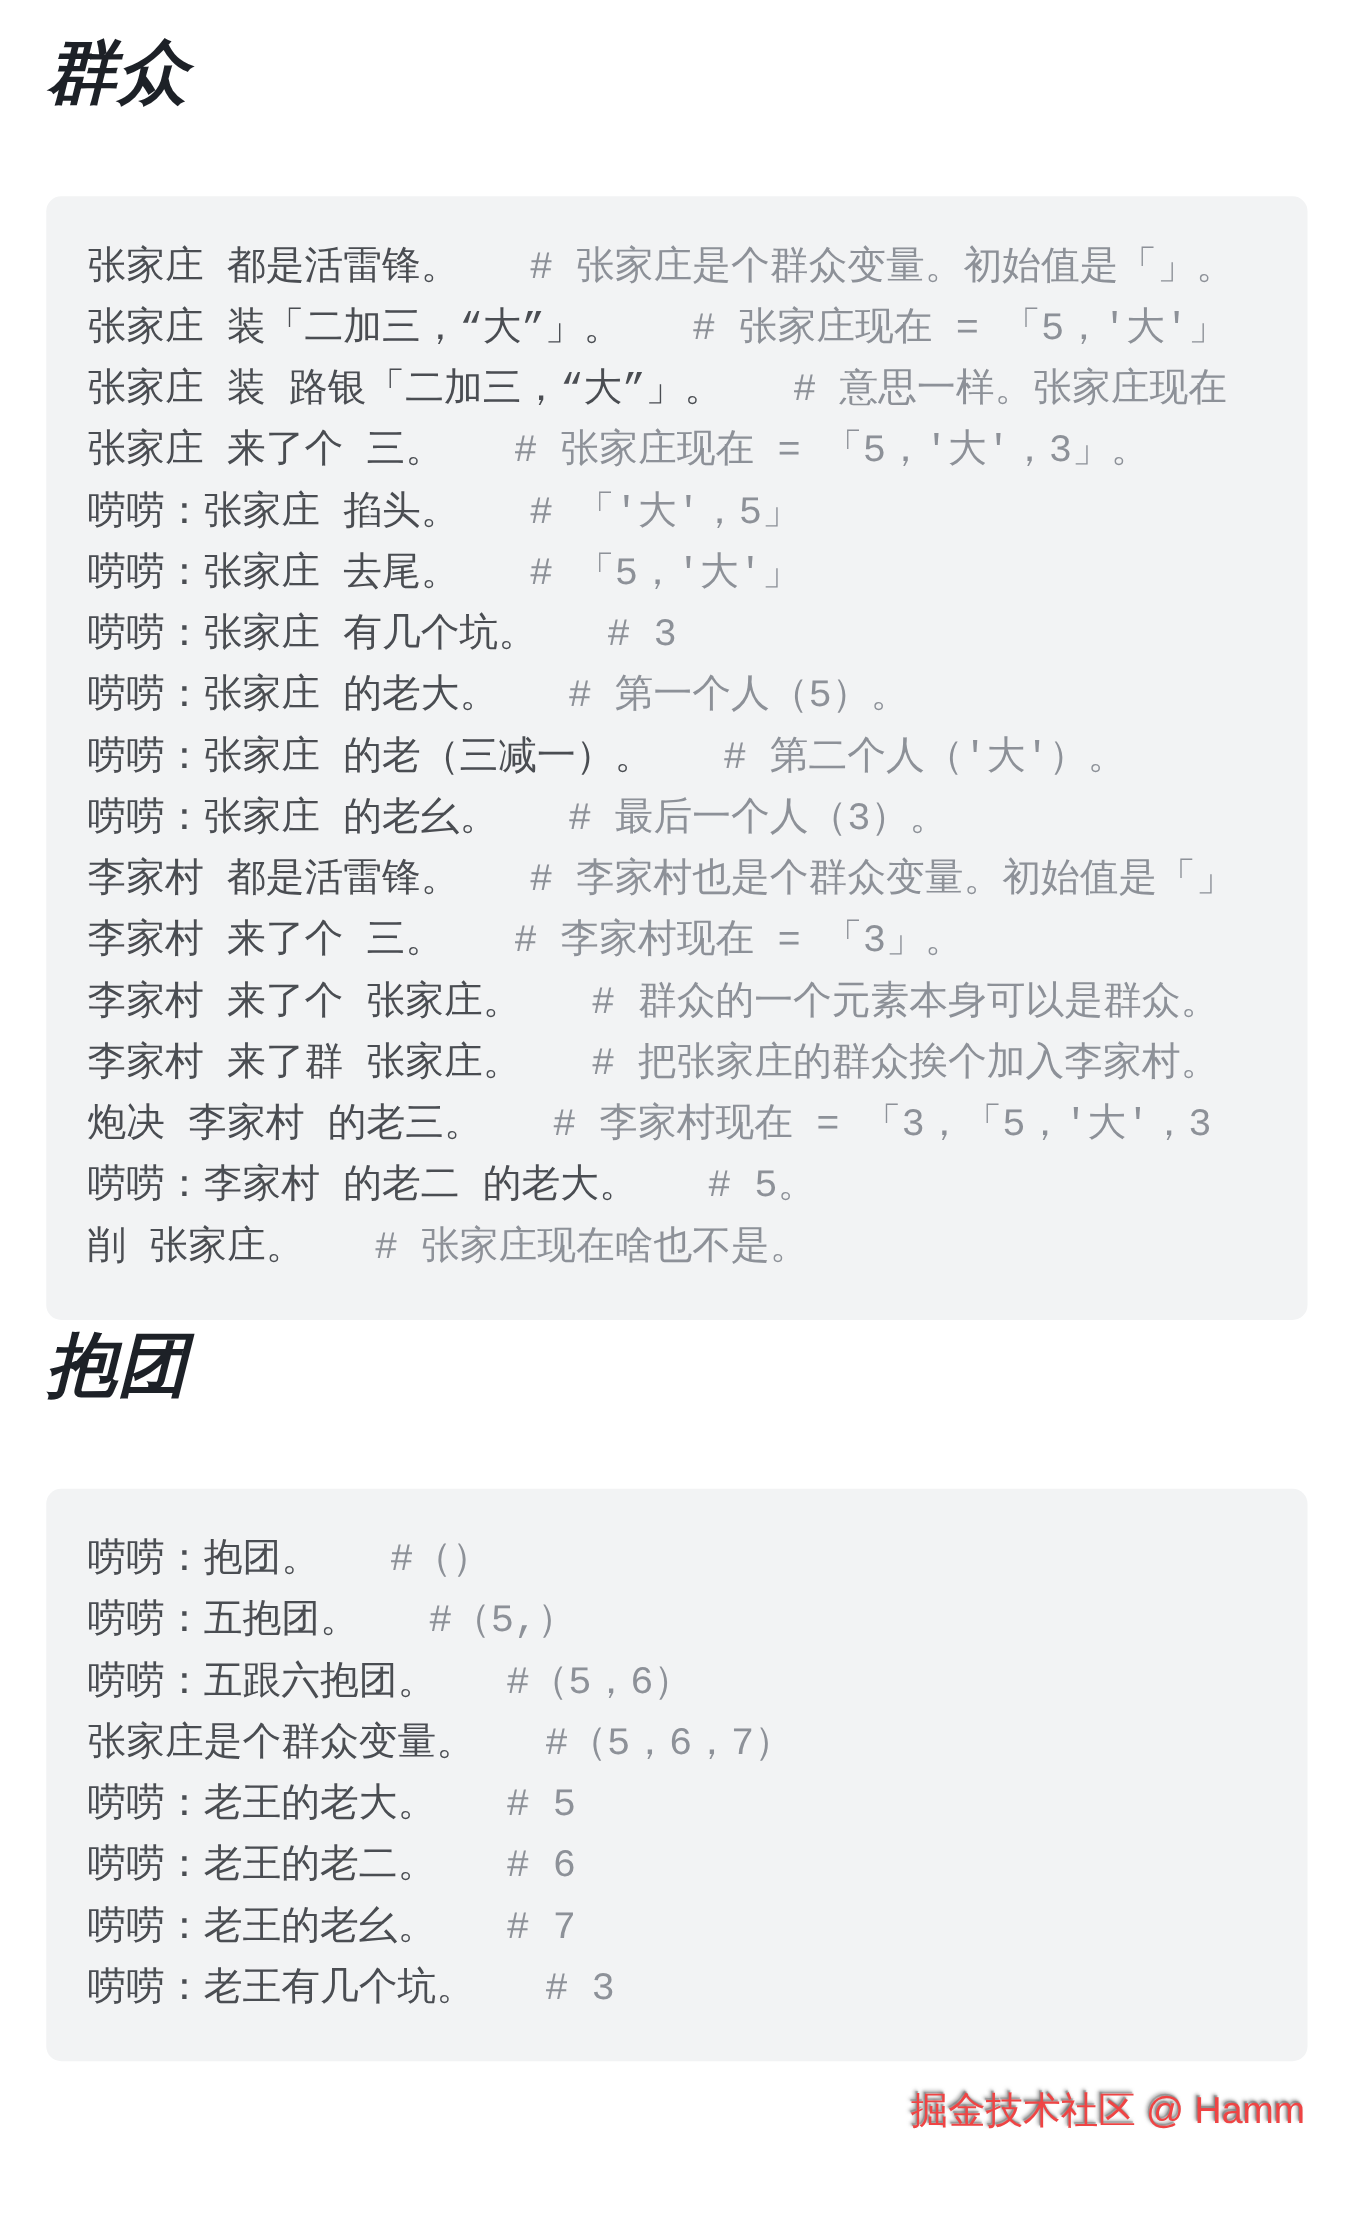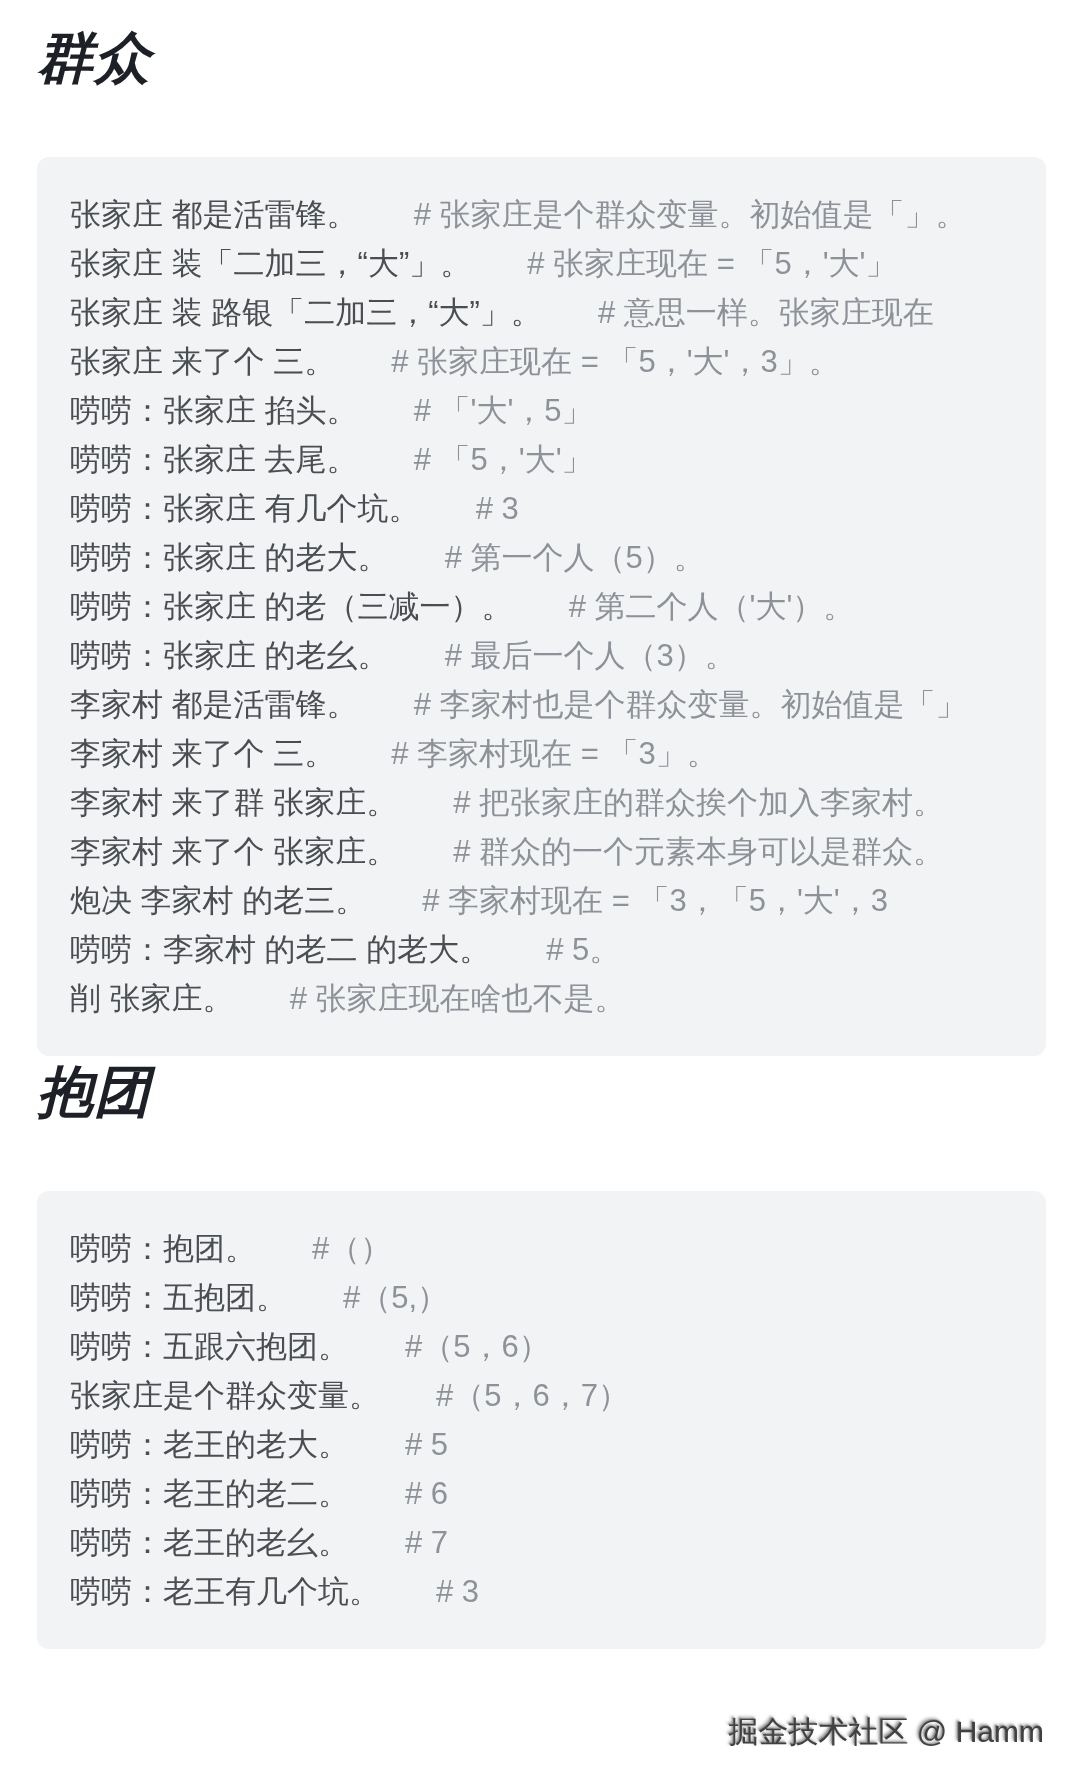--- a/index.html
+++ b/index.html
@@ -31,38 +31,38 @@
     font-style:italic;
   }
   .section + .section{
   }
   .code-block{
     background:var(--code-bg);
     border-radius:12px;
     padding:33px;
     margin:62px 0 0 0;
     overflow:hidden;
-    font-family:Liberation Sans, sans-serif;
+    font-family:Liberation Mono, monospace;
   }
   .code-line{
     white-space:pre;
     font-size:31px;
     line-height:49px;
     color:var(--code-text);
   }
   .comment-text{
     color:var(--comment-text);
     padding-left:56px;
   }
   .watermark{
     position:absolute;
-    top:1712px;
+    top:1668px;
     right:36px;
     font-size:30px;
-    color:#404040;
+    color:#ef4444;
     text-shadow:-2px -2px 3px rgba(70,70,70,0.55), -1px -1px 1px rgba(70,70,70,0.45);
     white-space:nowrap;
   }
 </style>
 </head>
 <body>
 
 <div class="page" id="sections-root">
     <section class="section">
       <h2 class="section-title">群众</h2>
@@ -72,22 +72,22 @@
         <div class="code-line"><span class="code-text">张家庄 装 路银「二加三，“大”」。</span><span class="comment-text"># 意思一样。张家庄现在</span></div>
         <div class="code-line"><span class="code-text">张家庄 来了个 三。</span><span class="comment-text"># 张家庄现在 = 「5，'大'，3」。</span></div>
         <div class="code-line"><span class="code-text">唠唠：张家庄 掐头。</span><span class="comment-text"># 「'大'，5」</span></div>
         <div class="code-line"><span class="code-text">唠唠：张家庄 去尾。</span><span class="comment-text"># 「5，'大'」</span></div>
         <div class="code-line"><span class="code-text">唠唠：张家庄 有几个坑。</span><span class="comment-text"># 3</span></div>
         <div class="code-line"><span class="code-text">唠唠：张家庄 的老大。</span><span class="comment-text"># 第一个人（5）。</span></div>
         <div class="code-line"><span class="code-text">唠唠：张家庄 的老（三减一）。</span><span class="comment-text"># 第二个人（'大'）。</span></div>
         <div class="code-line"><span class="code-text">唠唠：张家庄 的老幺。</span><span class="comment-text"># 最后一个人（3）。</span></div>
         <div class="code-line"><span class="code-text">李家村 都是活雷锋。</span><span class="comment-text"># 李家村也是个群众变量。初始值是「」</span></div>
         <div class="code-line"><span class="code-text">李家村 来了个 三。</span><span class="comment-text"># 李家村现在 = 「3」。</span></div>
+        <div class="code-line"><span class="code-text">李家村 来了个 张家庄。</span><span class="comment-text"># 群众的一个元素本身可以是群众。</span></div>
         <div class="code-line"><span class="code-text">李家村 来了群 张家庄。</span><span class="comment-text"># 把张家庄的群众挨个加入李家村。</span></div>
-        <div class="code-line"><span class="code-text">李家村 来了个 张家庄。</span><span class="comment-text"># 群众的一个元素本身可以是群众。</span></div>
         <div class="code-line"><span class="code-text">炮决 李家村 的老三。</span><span class="comment-text"># 李家村现在 = 「3，「5，'大'，3</span></div>
         <div class="code-line"><span class="code-text">唠唠：李家村 的老二 的老大。</span><span class="comment-text"># 5。</span></div>
         <div class="code-line"><span class="code-text">削 张家庄。</span><span class="comment-text"># 张家庄现在啥也不是。</span></div>
       </div>
     </section>
     <section class="section">
       <h2 class="section-title">抱团</h2>
       <div class="code-block">
         <div class="code-line"><span class="code-text">唠唠：抱团。</span><span class="comment-text">#（）</span></div>
         <div class="code-line"><span class="code-text">唠唠：五抱团。</span><span class="comment-text">#（5,）</span></div>

